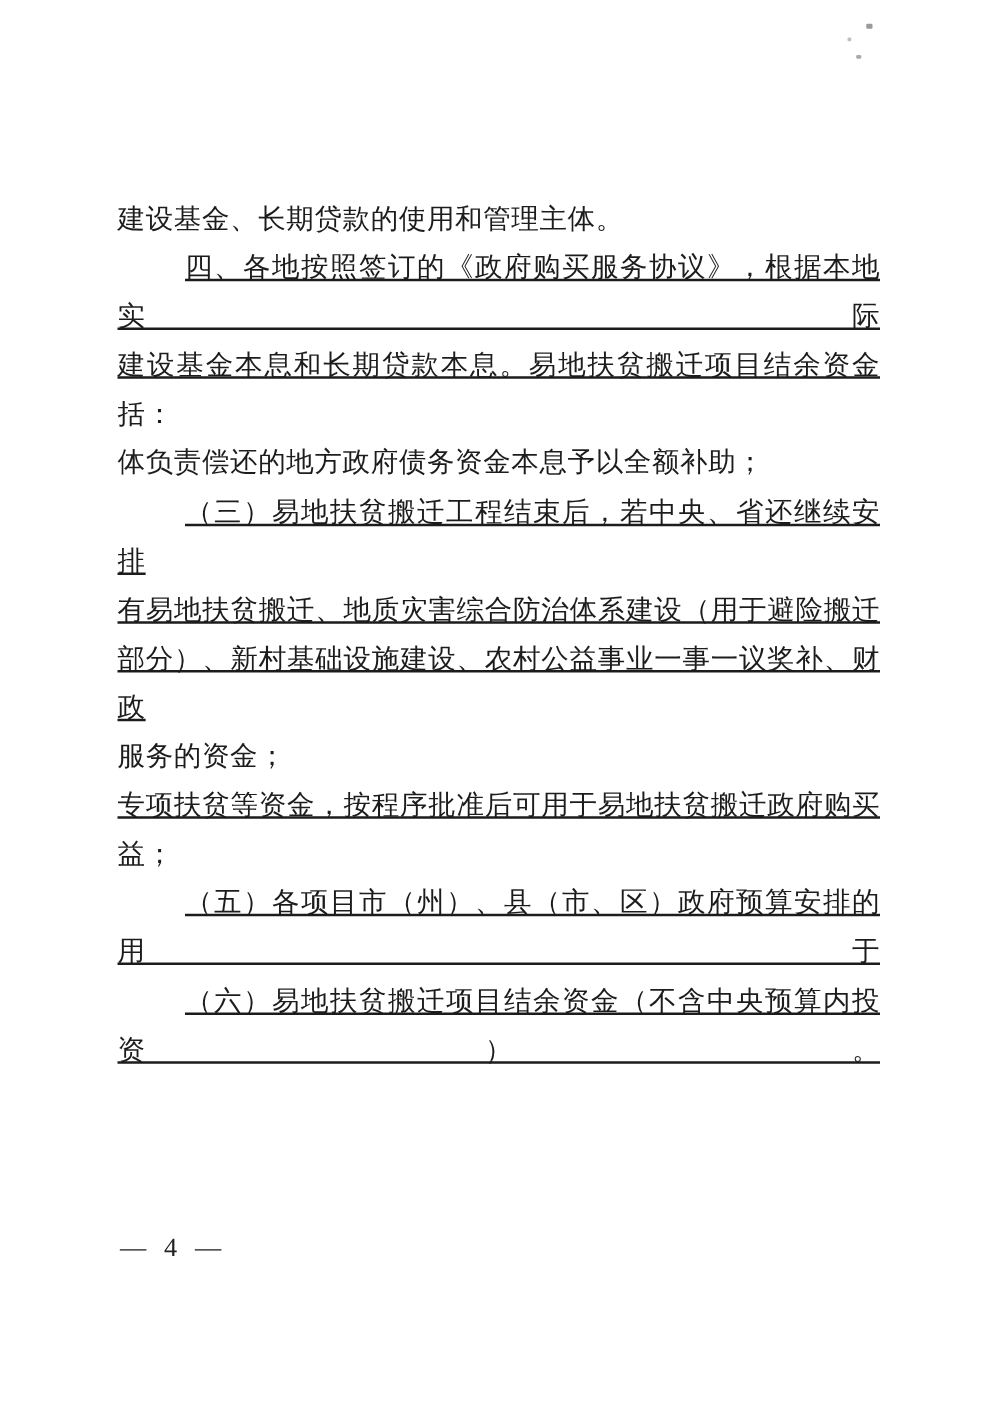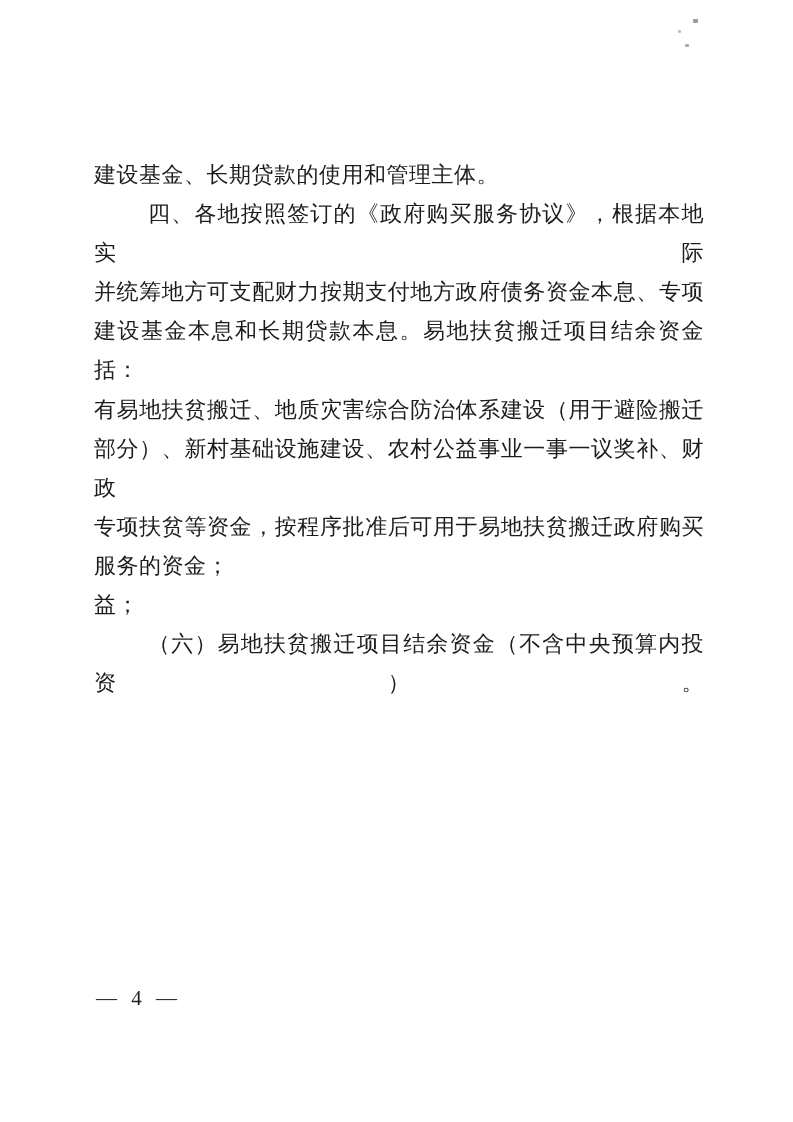--- a/index.html
+++ b/index.html
@@ -26,20 +26,21 @@
   }
   .line {
     white-space: nowrap;
     text-align: left;
   }
   
   .j {
     white-space: normal;
     text-align: justify;
     text-align-last: justify;
+    text-decoration: underline;
   }
   .ind {
     text-indent: 54px;
   }
   .page-number {
     position: absolute;
     left: 96px;
     top: 986px;
     font-size: 21px;
     word-spacing: 9px;
@@ -54,28 +55,30 @@
   .speck-3 { left: 685px; top: 44px;  width: 4px; height: 3px; background: #aaaaaa; }
 </style>
 </head>
 <body>
 
 <div class="page">
 
   <div class="text-block">
     <div class="line">建设基金、长期贷款的使用和管理主体。</div>
     <div class="line j ind">四、各地按照签订的《政府购买服务协议》，根据本地实际</div>
-    <div class="line j">并统筹地方可支配财力按期支付地方政府债务资金本息、专项</div>
     <div class="line j">建设基金本息和长期贷款本息。易地扶贫搬迁项目结余资金</div>
     <div class="line">括：</div>
+    <div class="line">体负责偿还的地方政府债务资金本息予以全额补助；</div>
+    <div class="line j ind">（三）易地扶贫搬迁工程结束后，若中央、省还继续安排</div>
     <div class="line j">有易地扶贫搬迁、地质灾害综合防治体系建设（用于避险搬迁</div>
     <div class="line j">部分）、新村基础设施建设、农村公益事业一事一议奖补、财政</div>
+    <div class="line">服务的资金；</div>
     <div class="line j">专项扶贫等资金，按程序批准后可用于易地扶贫搬迁政府购买</div>
-    <div class="line">服务的资金；</div>
     <div class="line">益；</div>
+    <div class="line j ind">（五）各项目市（州）、县（市、区）政府预算安排的用于</div>
     <div class="line j ind">（六）易地扶贫搬迁项目结余资金（不含中央预算内投资）。</div>
 
   </div>
 
   <div class="page-number">— 4 —</div>
 
   <div class="speck speck-1"></div>
   <div class="speck speck-2"></div>
   <div class="speck speck-3"></div>
 

